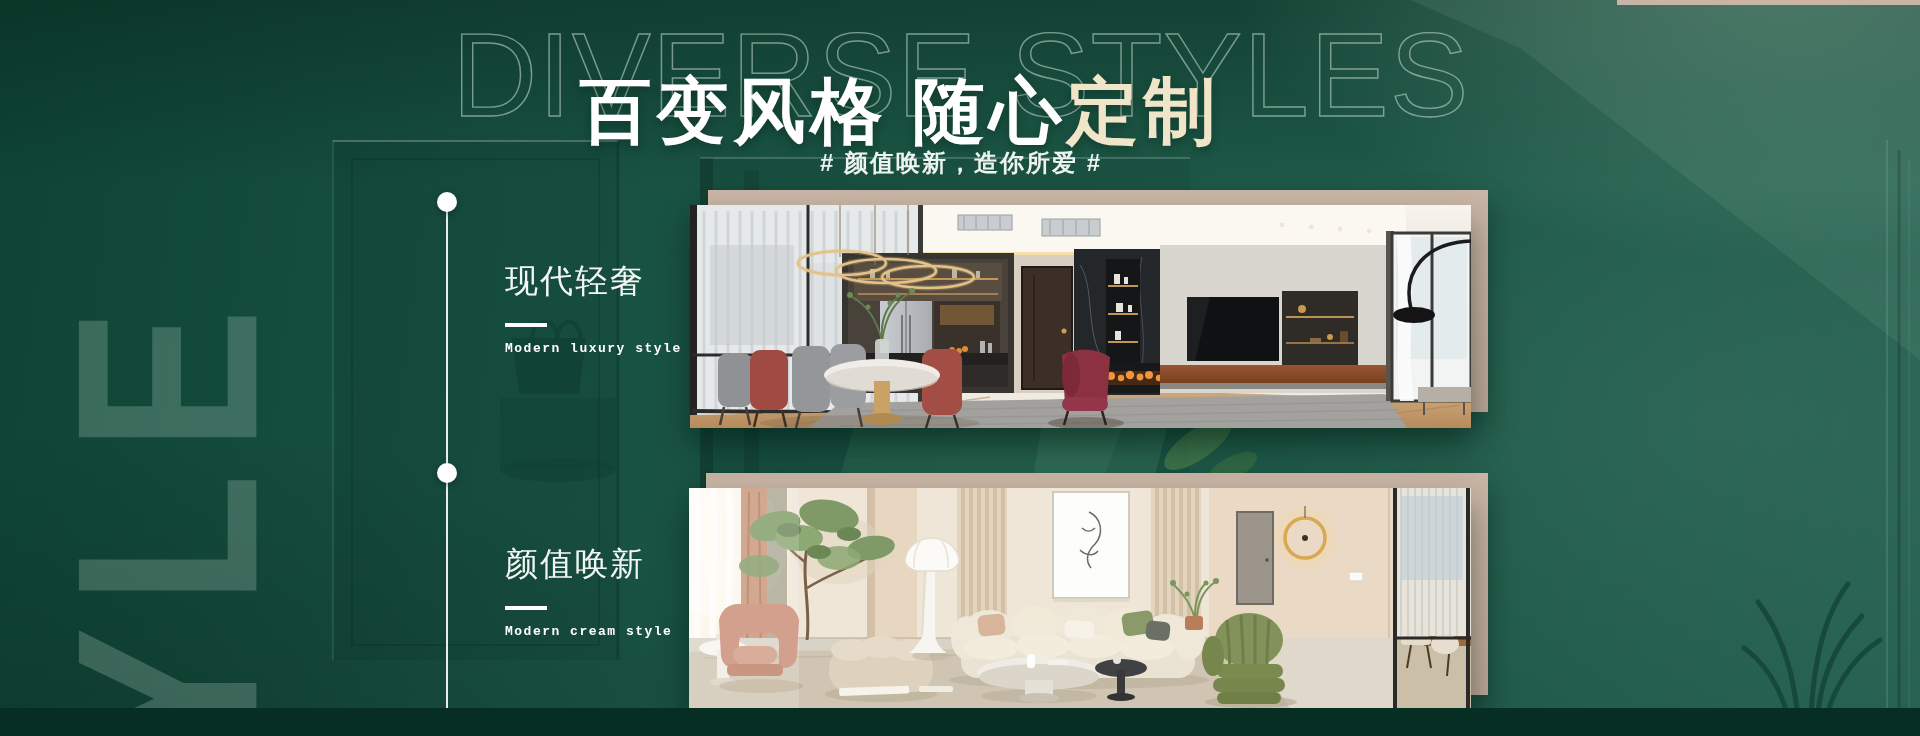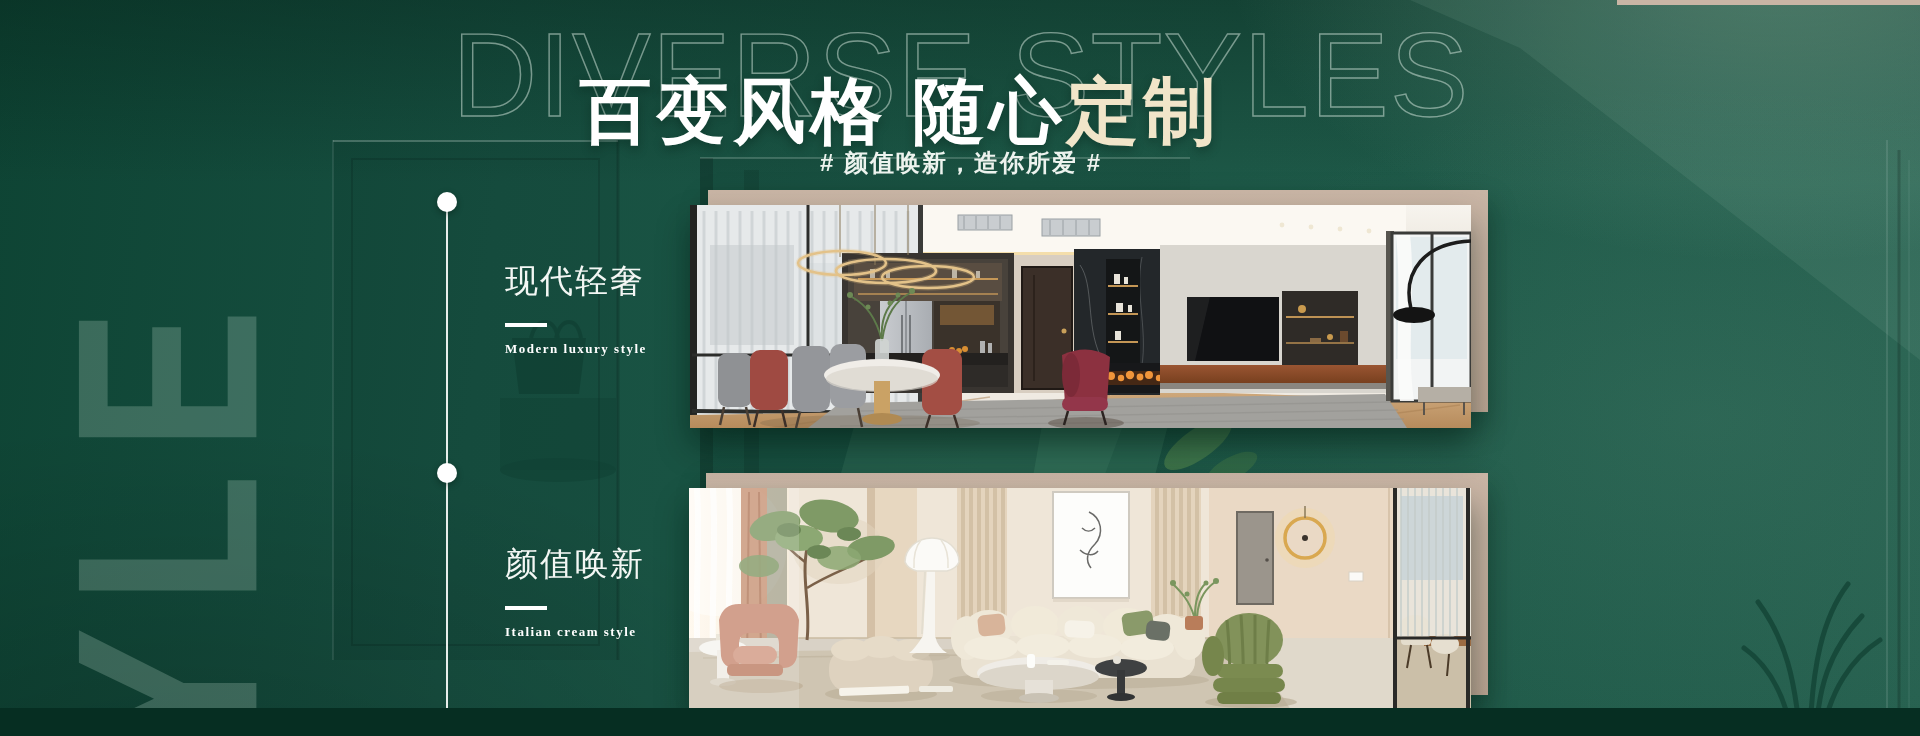--- a/index.html
+++ b/index.html
@@ -41,21 +41,21 @@
   .tl-line{position:absolute;z-index:4;left:446px;top:202px;width:2px;height:534px;background:rgba(250,252,250,.92);}
   .tl-dot{position:absolute;z-index:4;width:20px;height:20px;border-radius:50%;background:#fff;box-shadow:0 2px 6px rgba(0,20,12,.4);}
   .tl-dot.d1{left:437px;top:192px;}
   .tl-dot.d2{left:437px;top:463px;}
   
   .style-item{position:absolute;z-index:5;left:505px;}
   .style-item.s1{top:264px;}
   .style-item.s2{top:547px;}
   .style-zh{font-size:33px;font-weight:300;letter-spacing:2px;color:#f3f7f4;line-height:1;}
   .style-rule{width:42px;height:4px;background:#fff;margin-top:26px;}
-  .style-en{margin-top:14px;font-family:Liberation Serif, serif;font-weight:700;font-size:13px;letter-spacing:1.5px;color:#fff;white-space:nowrap;}
+  .style-en{margin-top:14px;font-family:Liberation Mono, monospace;font-weight:700;font-size:13px;letter-spacing:1.5px;color:#fff;white-space:nowrap;}
   
   .panel{position:absolute;z-index:3;background:linear-gradient(180deg,var(--panel-tan,#c9b5a5),#bda694);box-shadow:0 14px 26px rgba(3,26,18,.35);}
   .panel.p1{left:708px;top:190px;width:780px;height:222px;}
   .panel.p2{left:706px;top:473px;width:782px;height:222px;}
   .photo{position:absolute;z-index:4;overflow:hidden;box-shadow:0 18px 30px rgba(3,26,18,.45);}
   .photo.ph1{left:690px;top:205px;width:781px;height:223px;}
   .photo.ph2{left:689px;top:488px;width:782px;height:222px;}
   .photo svg{display:block;}
   .top-strip{position:absolute;z-index:2;left:1617px;top:0;width:303px;height:5px;background:var(--panel-tan,#c9b5a5);}
 </style>
@@ -127,21 +127,21 @@
   <div class="tl-dot d2"></div>
 
   <div class="style-item s1">
     <div class="style-zh">现代轻奢</div>
     <div class="style-rule"></div>
     <div class="style-en">Modern luxury style</div>
   </div>
   <div class="style-item s2">
     <div class="style-zh">颜值唤新</div>
     <div class="style-rule"></div>
-    <div class="style-en">Italian cream style</div>
+    <div class="style-en">Modern cream style</div>
   </div>
 
   <div class="panel p1"></div>
   <div class="panel p2"></div>
 
   <figure class="photo ph1" style="margin:0" aria-label="现代轻奢客厅实景图">
     <svg width="781" height="223" viewBox="0 0 781 223">
       <defs>
         <linearGradient id="p1ceil" x1="0" y1="0" x2="0" y2="1">
             <stop offset="0" stop-color="#f7f4ee"></stop>

